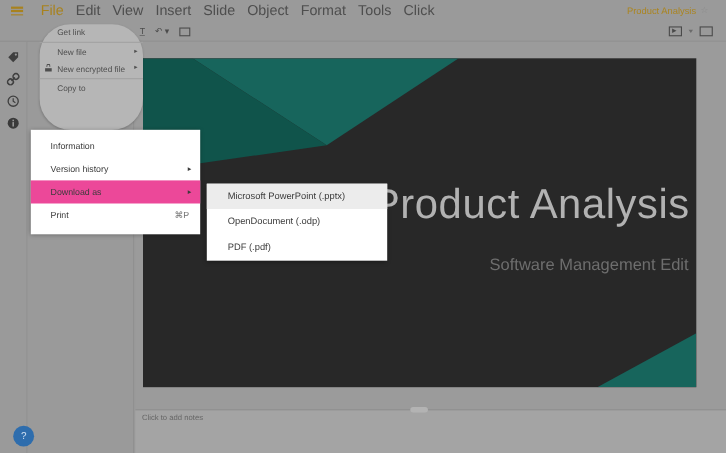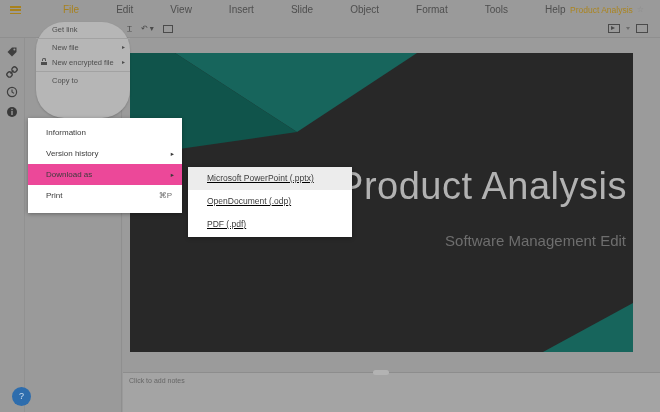--- a/index.html
+++ b/index.html
@@ -4,21 +4,21 @@
 <style>
   * { margin:0; padding:0; box-sizing:border-box; }
   html,body { width:660px; height:412px; overflow:hidden; }
   body { font-family:"Liberation Sans", sans-serif; background:#9a9a9a; position:relative; }
 
   
   .menubar { position:absolute; left:0; top:0; width:660px; height:20px; background:#9a9a9a; display:flex; align-items:center; }
   .hamburger { position:absolute; left:10px; top:6px; width:11px; height:8px; display:flex; flex-direction:column; justify-content:space-between; cursor:pointer; }
   .hamburger span { display:block; height:1.5px; background:#a8821e; }
   .menu-items { display:flex; gap:11px; margin-left:37px; }
-  .menu-item { font-size:10px; color:#4e4e4e; line-height:20px; cursor:pointer;margin-left:26px; }
+  .menu-item { font-size:13px; color:#4e4e4e; line-height:20px; cursor:pointer; }
   .menu-item.active { color:#a8821e; }
   .doc-title { position:absolute; right:16px; top:0; line-height:20px; font-size:8.5px; color:#ab8520; display:flex; align-items:center; gap:4px; }
   .doc-title .star { color:#8b8b8b; font-size:8px; }
 
   
   .toolbar { position:absolute; left:0; top:20px; width:660px; height:18px; border-bottom:1px solid #8f8f8f; }
   .tb-left { position:absolute; left:127px; top:3px; display:flex; gap:9px; align-items:center; color:#4b4b4b; }
   .tb-icon { font-size:8px; line-height:11px; }
   .tb-imgicon { width:10px; height:8px; border:1.5px solid #4b4b4b; }
   .tb-right { position:absolute; right:12px; top:4px; display:flex; align-items:center; gap:6px; }
@@ -58,21 +58,21 @@
   .lock .shackle { position:absolute; left:1px; top:-2px; width:4px; height:3px; border:1px solid #4e4e4e; border-bottom:none; border-radius:2px 2px 0 0; }
 
   
   .file-menu-lit { position:absolute; left:28px; top:118px; width:154px; height:95px; background:#ffffff; box-shadow:0 1px 4px rgba(0,0,0,.35); padding-top:4px; z-index:6; }
   .lit-row { position:relative; height:21px; font-size:8px; color:#3b3b3b; line-height:21px; padding-left:18px; white-space:nowrap; cursor:pointer; }
   .lit-row.hover { background:#ec4899; }
   .lit-arrow { position:absolute; right:8px; top:0; font-size:6.5px; color:#3b3b3b; line-height:21px; }
   .lit-shortcut { position:absolute; right:10px; top:0; font-size:8px; color:#6f6f6f; line-height:21px; }
 
   
-  .submenu { position:absolute; left:188px; top:167px; width:164px; height:70px; background:#ffffff; box-shadow:0 1px 4px rgba(0,0,0,.35); z-index:7;text-decoration:underline; }
+  .submenu { position:absolute; left:188px; top:167px; width:164px; height:70px; background:#ffffff; box-shadow:0 1px 4px rgba(0,0,0,.35); z-index:7; }
   .sub-row { height:23px; font-size:8.5px; color:#3b3b3b; line-height:23px; padding-left:19px; white-space:nowrap; cursor:pointer; }
   .sub-row.hover { background:#ececec; }
 </style>
 </head>
 <body>
 
 <div class="menubar">
   <div class="hamburger">
       <span></span>
       <span></span>
@@ -80,21 +80,21 @@
     </div>
   <div class="menu-items">
     <span class="menu-item active">File</span>
     <span class="menu-item">Edit</span>
     <span class="menu-item">View</span>
     <span class="menu-item">Insert</span>
     <span class="menu-item">Slide</span>
     <span class="menu-item">Object</span>
     <span class="menu-item">Format</span>
     <span class="menu-item">Tools</span>
-    <span class="menu-item">Help</span>
+    <span class="menu-item">Click</span>
   </div>
   <div class="doc-title">
     <span>Product Analysis</span>
     <span class="star">☆</span>
   </div>
 </div>
 
 <div class="toolbar">
   <div class="tb-left">
     <span class="tb-icon">T̲</span>

